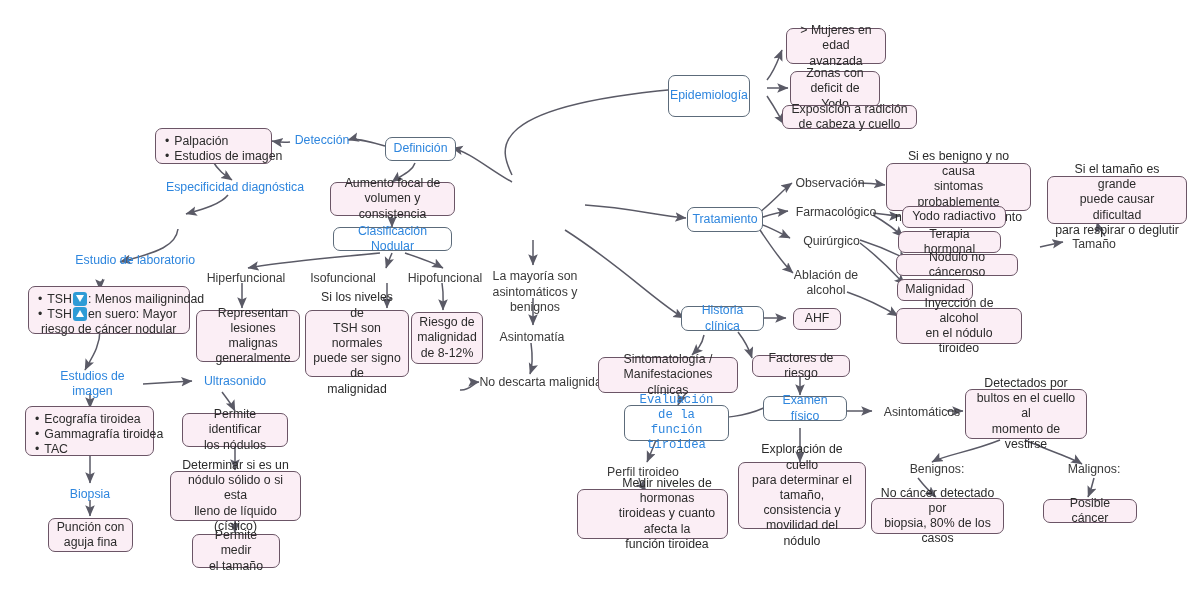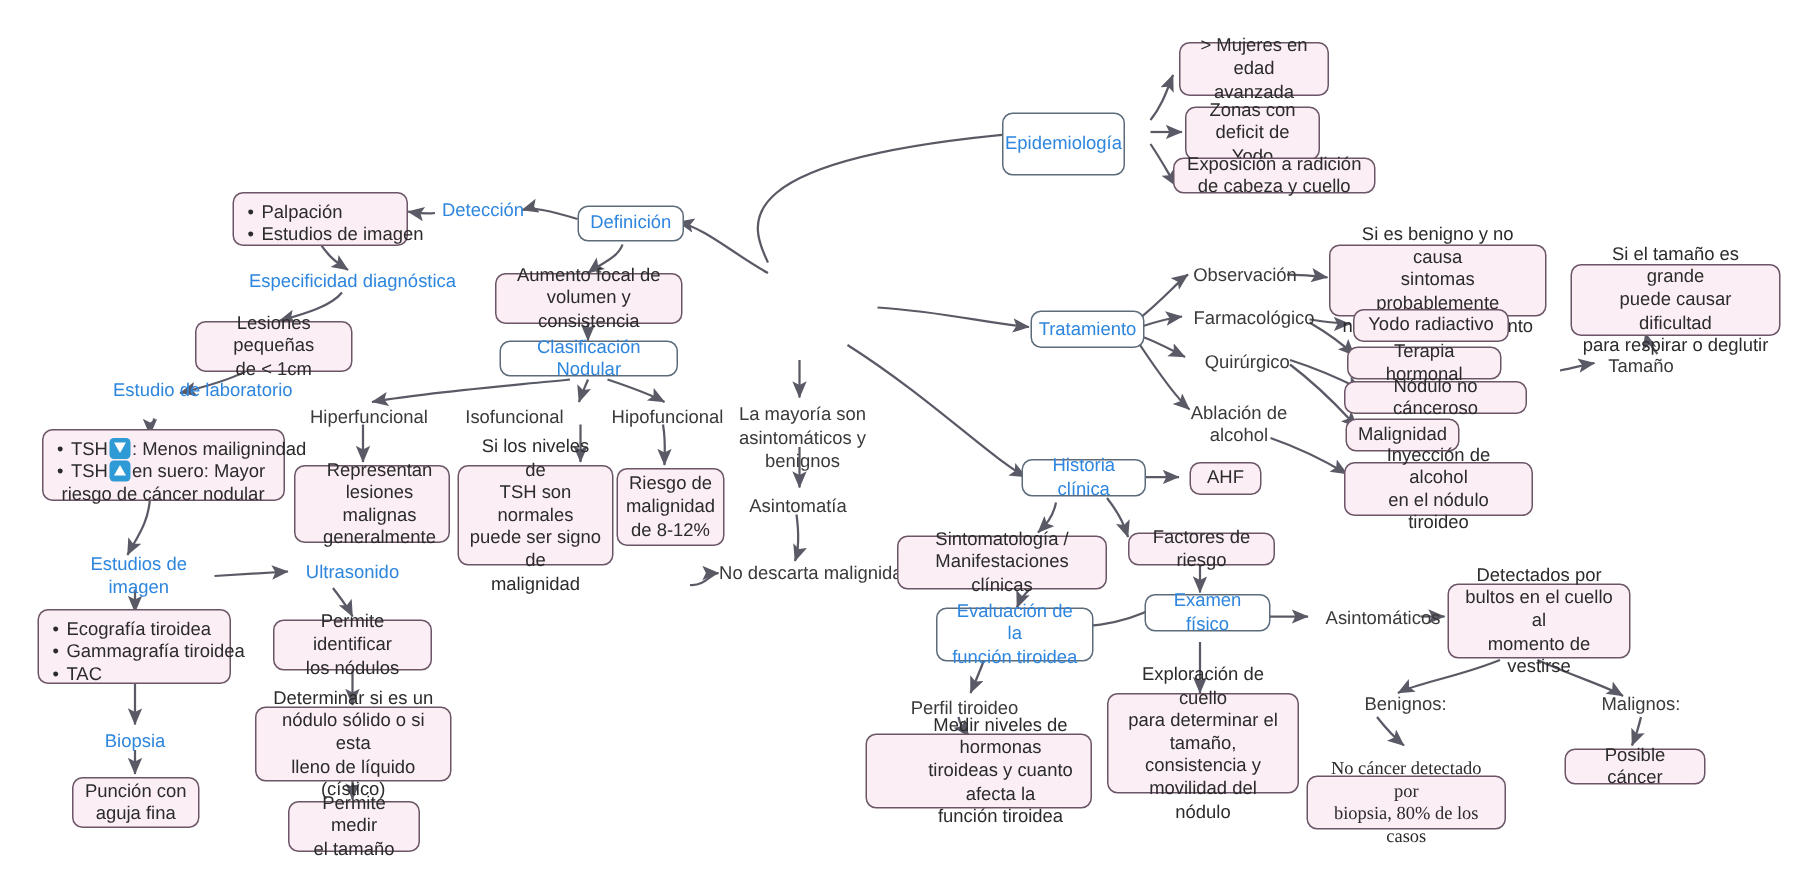--- a/index.html
+++ b/index.html
@@ -183,24 +183,20 @@
 
   <div class="node box-pink bullets" style="left:155px;top:128px;width:117px;height:36px;">
     <span class="li">Palpación</span>
     <span class="li">Estudios de imagen</span>
   </div>
 
   <div class="node txt-blue" style="left:160px;top:179px;width:150px;height:18px;">
     <span>Especificidad diagnóstica</span>
   </div>
 
-  <div class="node box-pink" style="left:130px;top:214px;width:105px;height:34px;white-space:pre-line;">
-    <span>Lesiones pequeñas
-de &lt; 1cm</span>
-  </div>
 
   <div class="node txt-blue" style="left:75px;top:252px;width:120px;height:18px;justify-content:flex-end;">
     <span>Estudio de laboratorio</span>
   </div>
 
   <div class="node box-pink bullets" style="left:28px;top:286px;width:162px;height:48px;">
     <span class="li"><span>TSH</span><span class="arrowicon down"></span><span>: Menos mailignindad</span></span>
     <span class="li"><span>TSH</span><span class="arrowicon up"></span><span>en suero: Mayor</span></span>
     <span style="display:block;padding-left:3px;">riesgo de cáncer nodular</span>
   </div>
@@ -366,21 +362,21 @@
   <div class="node box-pink" style="left:793px;top:308px;width:48px;height:22px;">
     <span>AHF</span>
   </div>
   <div class="node box-pink" style="left:598px;top:357px;width:140px;height:36px;white-space:pre-line;">
     <span>Sintomatología /
 Manifestaciones clínicas</span>
   </div>
   <div class="node box-pink" style="left:752px;top:355px;width:98px;height:22px;">
     <span>Factores de riesgo</span>
   </div>
-  <div class="node box-white" style="left:624px;top:405px;width:105px;height:36px;white-space:pre-line;">
+  <div class="node box-white" style="left:624px;top:405px;width:105px;height:36px;white-space:pre-line;font-family:Liberation Mono, monospace;">
     <span>Evaluación de la
 función tiroidea</span>
   </div>
   <div class="node box-white" style="left:763px;top:396px;width:84px;height:25px;">
     <span>Examen físico</span>
   </div>
   <div class="node txt-dark" style="left:600px;top:462px;width:86px;height:18px;">
     <span>Perfil tiroideo</span>
   </div>
   <div class="node box-pink" style="left:577px;top:489px;width:151px;height:50px;white-space:pre-line;padding-left:36px;">
@@ -402,21 +398,21 @@
     <span>Detectados por
 bultos en el cuello al
 momento de vestirse</span>
   </div>
   <div class="node txt-dark" style="left:903px;top:459px;width:68px;height:18px;">
     <span>Benignos:</span>
   </div>
   <div class="node txt-dark" style="left:1061px;top:459px;width:66px;height:18px;">
     <span>Malignos:</span>
   </div>
-  <div class="node box-pink" style="left:871px;top:517px;width:133px;height:36px;white-space:pre-line;font-family:Liberation Serif, serif;">
+  <div class="node box-pink" style="left:871px;top:498px;width:133px;height:36px;white-space:pre-line;">
     <span>No cáncer detectado por
 biopsia, 80% de los casos</span>
   </div>
   <div class="node box-pink" style="left:1043px;top:499px;width:94px;height:24px;">
     <span>Posible cáncer</span>
   </div>
 
 </div>
 
 </body></html>

